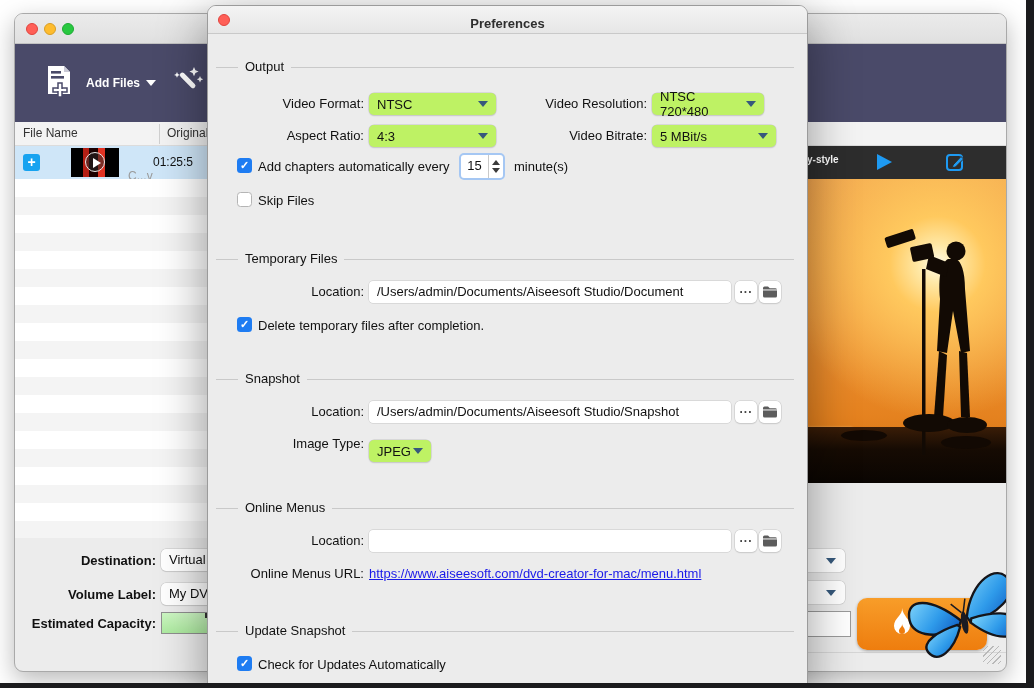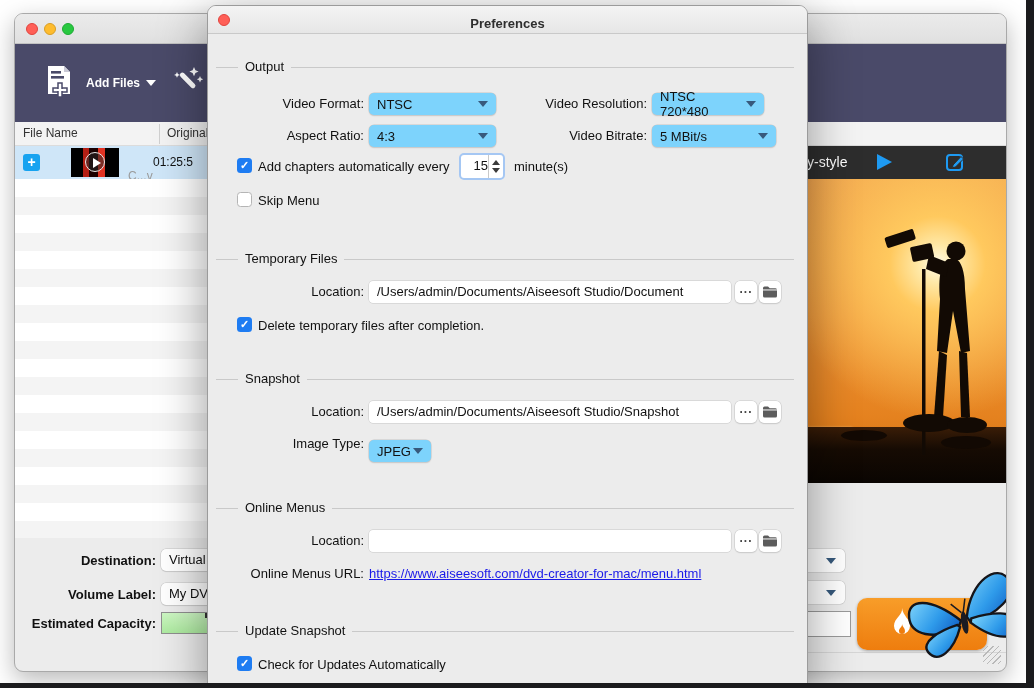--- a/index.html
+++ b/index.html
@@ -35,21 +35,21 @@
              font-weight:bold;font-size:14px;text-align:center;line-height:16px}
   .thumb{left:56px;top:2px;width:48px;height:29px;
          background:linear-gradient(90deg,#000 0 26%,#b41f14 26% 38%,#1a0000 38% 56%,#e03323 56% 70%,#000 70% 100%)}
   .playring{left:14px;top:4px;width:20px;height:20px;border:1.5px solid #e8e8e8;border-radius:50%;background:rgba(40,40,40,.55)}
   .playtri{left:7px;top:4.5px;width:0;height:0;border-left:8px solid #fff;border-top:5px solid transparent;border-bottom:5px solid transparent}
   .fname{left:113px;top:23px;color:#9a9a9a}
   .fdur{left:138px;top:9px;color:#111}
 
   
   .stylebar{left:626px;top:132px;width:366px;height:33px;background:#2d2d2d;color:#fff}
-  .stylebar .lbl{left:166px;top:8px;font-size:14px;font-weight:normal}
+  .stylebar .lbl{left:166px;top:8px;font-size:10px;font-weight:bold}
   .play2{left:236px;top:8px;width:0;height:0;border-left:15px solid #1e9af2;border-top:8px solid transparent;border-bottom:8px solid transparent}
   .photo{left:626px;top:165px;width:366px;height:304px;overflow:hidden;
      background:radial-gradient(circle at 81% 28%, #fffbe8 0%, #ffe9a8 5%, #ffc95e 13%, rgba(247,164,61,0) 42%),
      linear-gradient(180deg,#f2a54e 0%,#ef9438 45%,#e5821f 78%,#c96c14 100%)}
   .ground{left:0;bottom:0;width:100%;height:56px;
      background:linear-gradient(180deg,#3a1d07 0%,#160b03 40%,#0a0502 100%)}
   .rock{background:#120903;border-radius:50%}
   .glint{left:18%;bottom:52px;width:40%;height:4px;background:rgba(255,214,140,.55);border-radius:2px;filter:blur(1px)}
 
   
@@ -75,35 +75,35 @@
        border:1px solid #9b9b9b;box-shadow:0 14px 50px rgba(0,0,0,.4);overflow:hidden}
   .dlg-titlebar{left:0;top:0;width:100%;height:28px;background:linear-gradient(#f4f4f4,#e6e6e6);
                 border-bottom:1px solid #c9c9c9}
   .dlg-title{width:100%;top:10px;text-align:center;font-size:13px;font-weight:bold;color:#2e2e2e}
   .sec{left:8px;width:578px;height:16px}
   .sec .line{position:absolute;left:0;top:8px;width:100%;height:1px;background:#c9c9c9}
   .sec .cap{position:absolute;left:22px;top:0;background:#ececec;padding:0 7px;font-size:13px;color:#111;line-height:16px}
   .lab{font-size:13px;color:#111;text-align:right;width:150px;padding-top:4px}
   .lab.c1{left:6px}
   .lab.c2{left:289px}
-  .dd{height:22px;background:#7dd3fc;border-radius:5px;box-shadow:0 0 0 .5px #c6c6c6,0 1px 1.5px rgba(0,0,0,.15);
+  .dd{height:22px;background:#bef264;border-radius:5px;box-shadow:0 0 0 .5px #c6c6c6,0 1px 1.5px rgba(0,0,0,.15);
       display:flex;align-items:center;padding:0 8px;font-size:13px;color:#111}
   .dd .tri{width:0;height:0;border-left:5px solid transparent;border-right:5px solid transparent;
            border-top:6px solid #37597c;margin-left:auto}
   .field{height:22px;background:#fff;border-radius:4px;box-shadow:0 0 0 .5px #c6c6c6;
          font-size:13px;color:#111;padding:3px 16px 0 8px;white-space:nowrap;overflow:hidden}
   .sqbtn{width:22px;height:22px;background:#fff;border-radius:5px;box-shadow:0 0 0 .5px #c6c6c6,0 1px 1.5px rgba(0,0,0,.12);
          text-align:center}
   .sqbtn.dots{font-size:12px;font-weight:bold;color:#444;line-height:16px;letter-spacing:1px}
   .cb{width:15px;height:15px;border-radius:3.5px;text-align:center}
   .cb.on{background:#1e7cf2;color:#fff;font-size:11px;font-weight:bold;line-height:15px}
   .cb.off{background:#fff;border:1px solid #b5b5b5}
   .cbtext{font-size:13px;color:#111;padding-top:1px}
   .spin{display:flex;border:2.5px solid #a5c7f3;border-radius:5px;background:#fff;height:27px}
-  .spin .num{width:27px;font-size:13px;color:#111;text-align:right;line-height:22px;border-radius:2px 0 0 2px}
+  .spin .num{width:27px;font-size:13px;color:#111;text-align:center;line-height:22px;border-radius:2px 0 0 2px}
   .spin .step{width:15px;border-left:1px solid #c9c9c9;display:flex;flex-direction:column;align-items:center;justify-content:center;gap:3px}
   .tri-up{width:0;height:0;border-left:4px solid transparent;border-right:4px solid transparent;border-bottom:5px solid #3a3a3a}
   .tri-dn{width:0;height:0;border-left:4px solid transparent;border-right:4px solid transparent;border-top:5px solid #3a3a3a}
   .link{font-size:13px;color:#1b1ae8;text-decoration:underline;padding-top:4px;white-space:nowrap}
 </style>
 </head>
 <body>
 
 <div id="canvas">
 
@@ -280,21 +280,21 @@
     <div class="abs spin" style="left:251px;top:147px">
       <span class="num">15</span>
       <span class="step">
         <span class="tri-up"></span>
         <span class="tri-dn"></span>
       </span>
     </div>
     <div class="abs cbtext" style="left:306px;top:152px">minute(s)</div>
 
     <div class="abs cb off" style="left:29px;top:186px"></div>
-    <div class="abs cbtext" style="left:50px;top:186px">Skip Menu</div>
+    <div class="abs cbtext" style="left:50px;top:186px">Skip Files</div>
 
     <div class="abs sec" style="top:245px">
       <div class="line"></div>
         <span class="cap">Temporary Files</span>
     </div>
     <div class="abs lab c1" style="top:274px">Location:</div>
     <div class="abs field" style="left:161px;top:275px;width:362px">/Users/admin/Documents/Aiseesoft Studio/Document</div>
     <div class="abs sqbtn dots" style="left:527px;top:275px">...</div>
     <div class="abs sqbtn" style="left:551px;top:275px">
       <svg width="14" height="12" viewBox="0 0 14 12" style="margin-top:5px">

